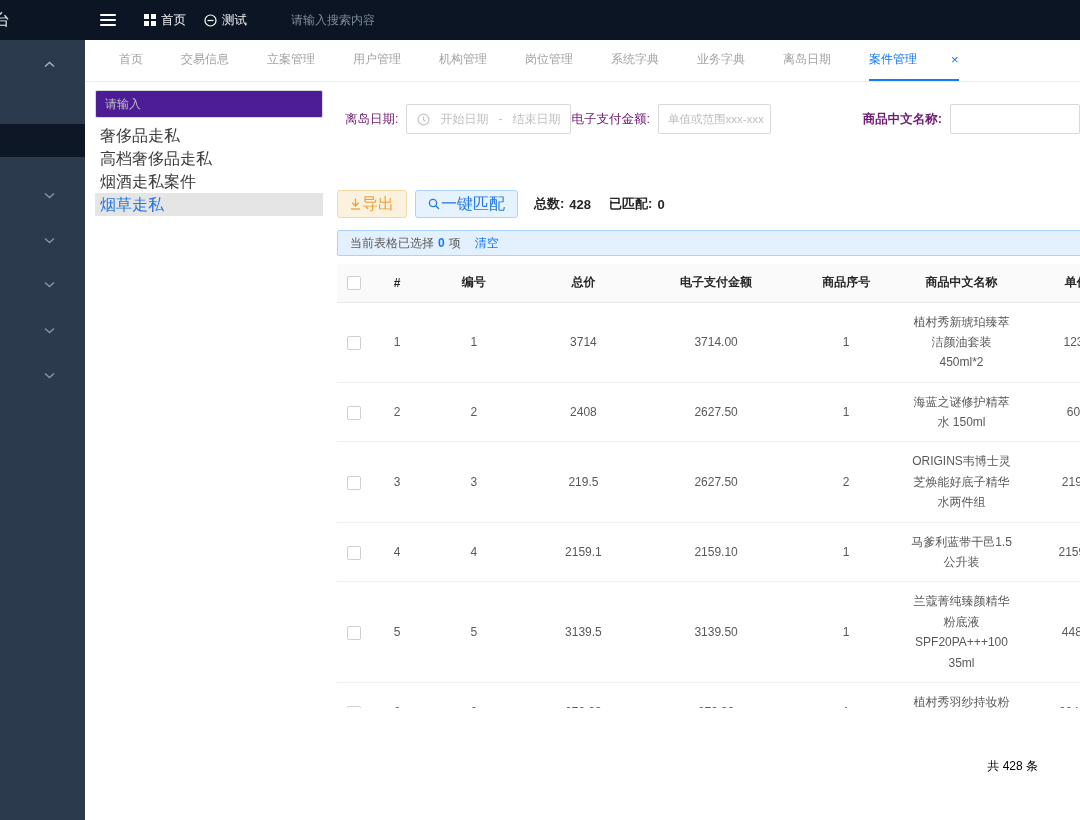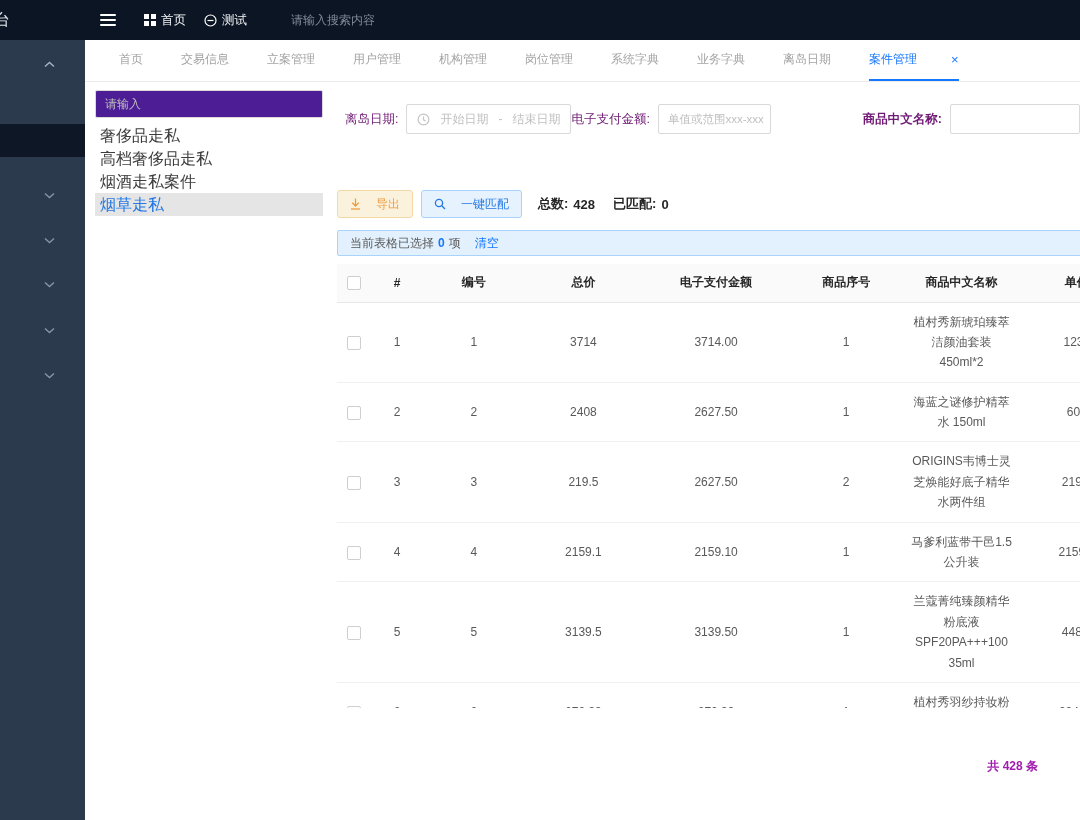--- a/index.html
+++ b/index.html
@@ -49,40 +49,40 @@
   .range-picker .sep { color:#bfbfbf; font-size:12px; }
   .input-box { height:30px; border:1px solid #d9d9d9; border-radius:2px; display:flex; align-items:center; padding:0 9px; background:#fff; cursor:text; overflow:hidden; }
   .input-box .ph { font-size:11.5px; color:#bfbfbf; white-space:nowrap; }
   .amount-label { }
   .amount-input { width:158px; margin-left:8px; }
   .name-label { margin-left:92px;font-weight:bold; }
   .name-input { width:130px; margin-left:8px; flex:none; }
 
   
   .toolbar-row { margin-top:56px; display:flex; align-items:center; }
-  .btn { height:28px; border-radius:3px; font-size:12px; display:inline-flex; align-items:center; gap:15px; padding:0 12px; cursor:pointer; border:1px solid transparent; background:#fff; font-family:inherit; }
+  .btn { height:28px; border-radius:3px; font-size:16px; display:inline-flex; align-items:center; gap:1px; padding:0 12px; cursor:pointer; border:1px solid transparent; background:#fff; font-family:inherit; }
   .btn.export { background:#fbf2de; border-color:#f3d9a4; color:#ec9e41; }
   .btn.match { background:#e6f2fe; border-color:#a9d3fa; color:#2478e4; margin-left:8px; }
   .stats { margin-left:16px; font-size:13px; color:#262626; font-weight:bold; display:flex; gap:5px; align-items:center; }
   .stats .gap { width:8px; }
 
   
   .selection-bar { margin-top:12px; width:calc(100% + 60px); height:26px; background:#e3f1fe; border:1px solid #a9d3fa; border-radius:2px; display:flex; align-items:center; padding:0 12px; font-size:12px; color:#595959; gap:4px; }
   .selection-bar b { color:#1677ff; }
   .selection-bar .clear { color:#1677ff; margin-left:10px; cursor:pointer; text-decoration:none; }
 
   
   .table-wrap { margin-top:8px; height:444px; overflow:hidden; }
   table { border-collapse:collapse; table-layout:fixed; width:796px; }
   th { background:#fafafa; font-size:12px; color:#262626; font-weight:bold; height:38px; border-bottom:1px solid #e8e8e8; text-align:center; }
   td { font-size:12px; color:#595959; text-align:center; border-bottom:1px solid #f0f0f0; padding:9px 6px; line-height:1.55; }
   .name-cell { line-height:1.7; }
   .checkbox { display:inline-block; width:14px; height:14px; border:1px solid #cfcfcf; border-radius:2px; background:#fff; vertical-align:middle; cursor:pointer; }
 
-  .pagination { margin-top:50px; text-align:right; padding-right:42px; font-size:12px; color:#a21caf;font-weight:bold; }
+  .pagination { margin-top:50px; text-align:right; padding-right:42px; font-size:12px; color:#000000; }
 </style>
 </head>
 <body>
 
 <div class="app">
 
   <header class="topbar">
     <div class="logo"><span>台</span></div>
     <div class="hamburger">
         <i></i>

